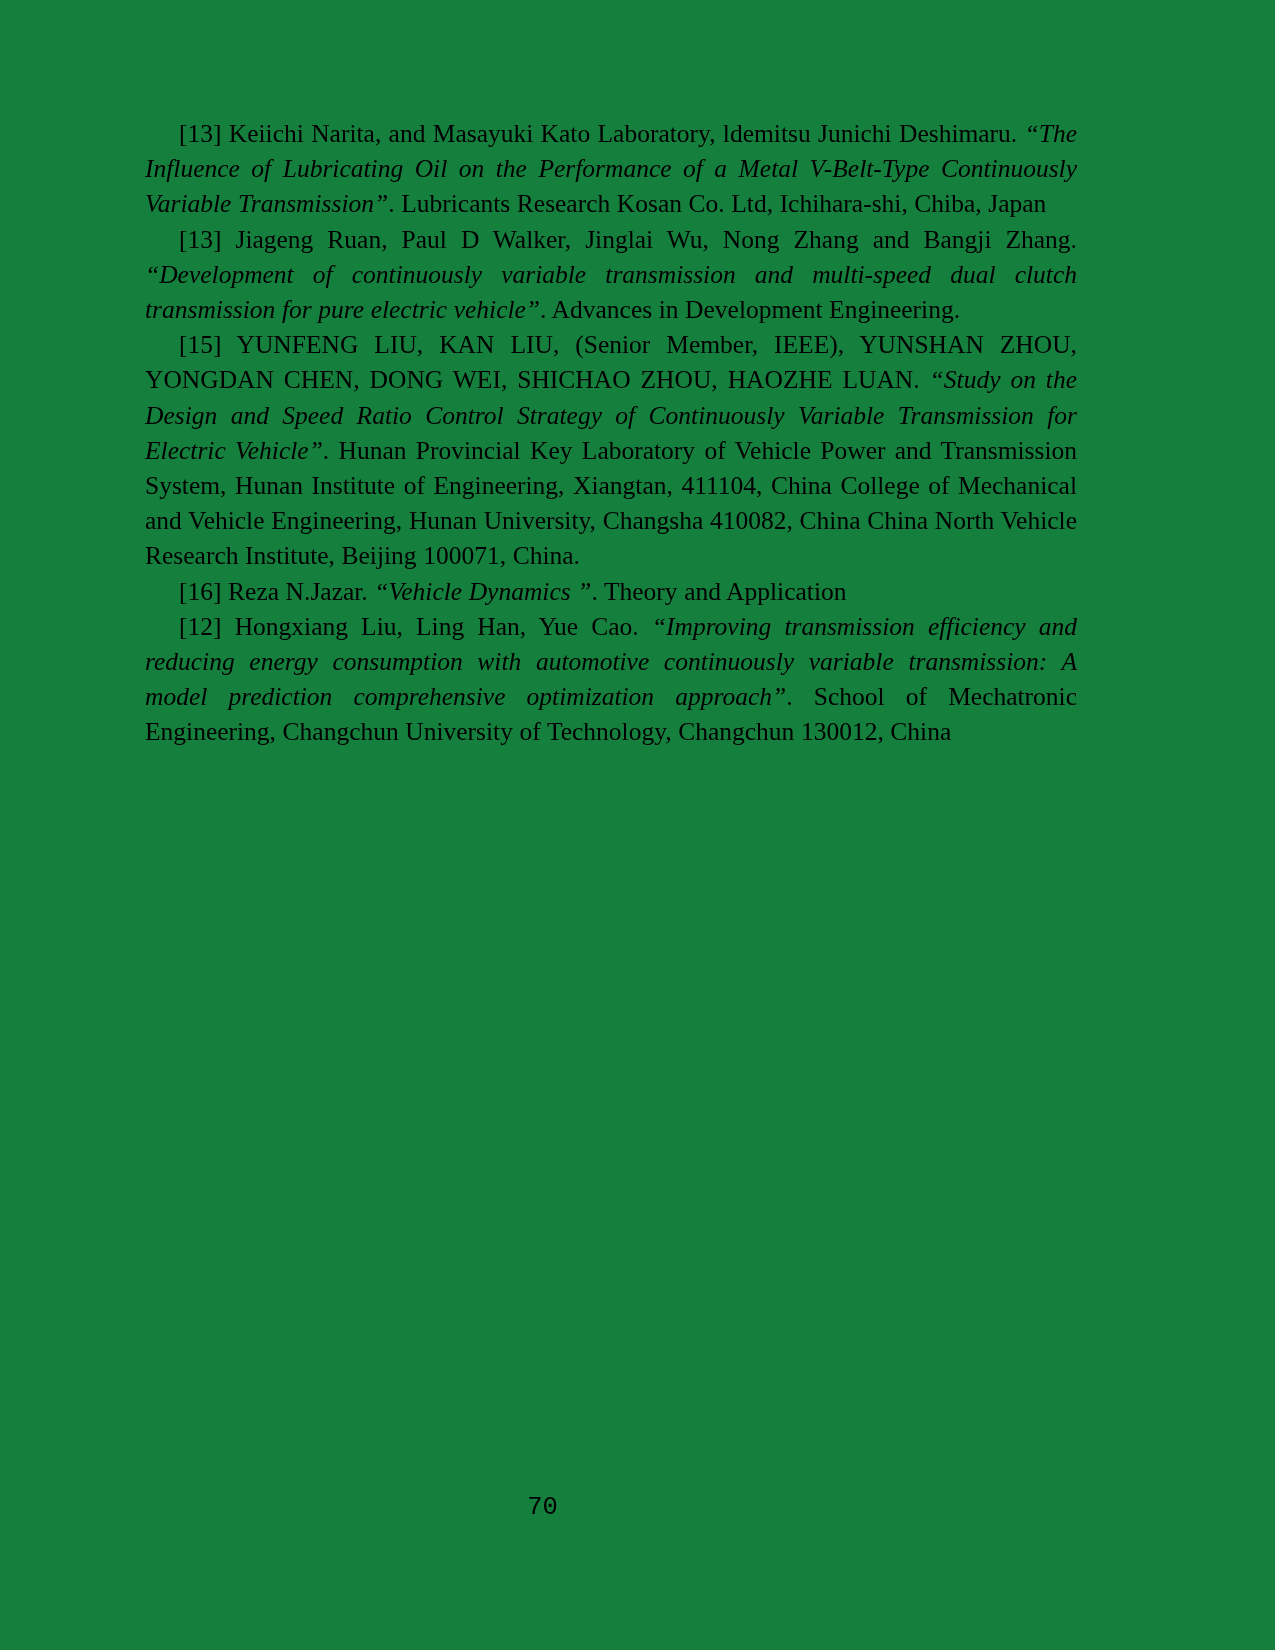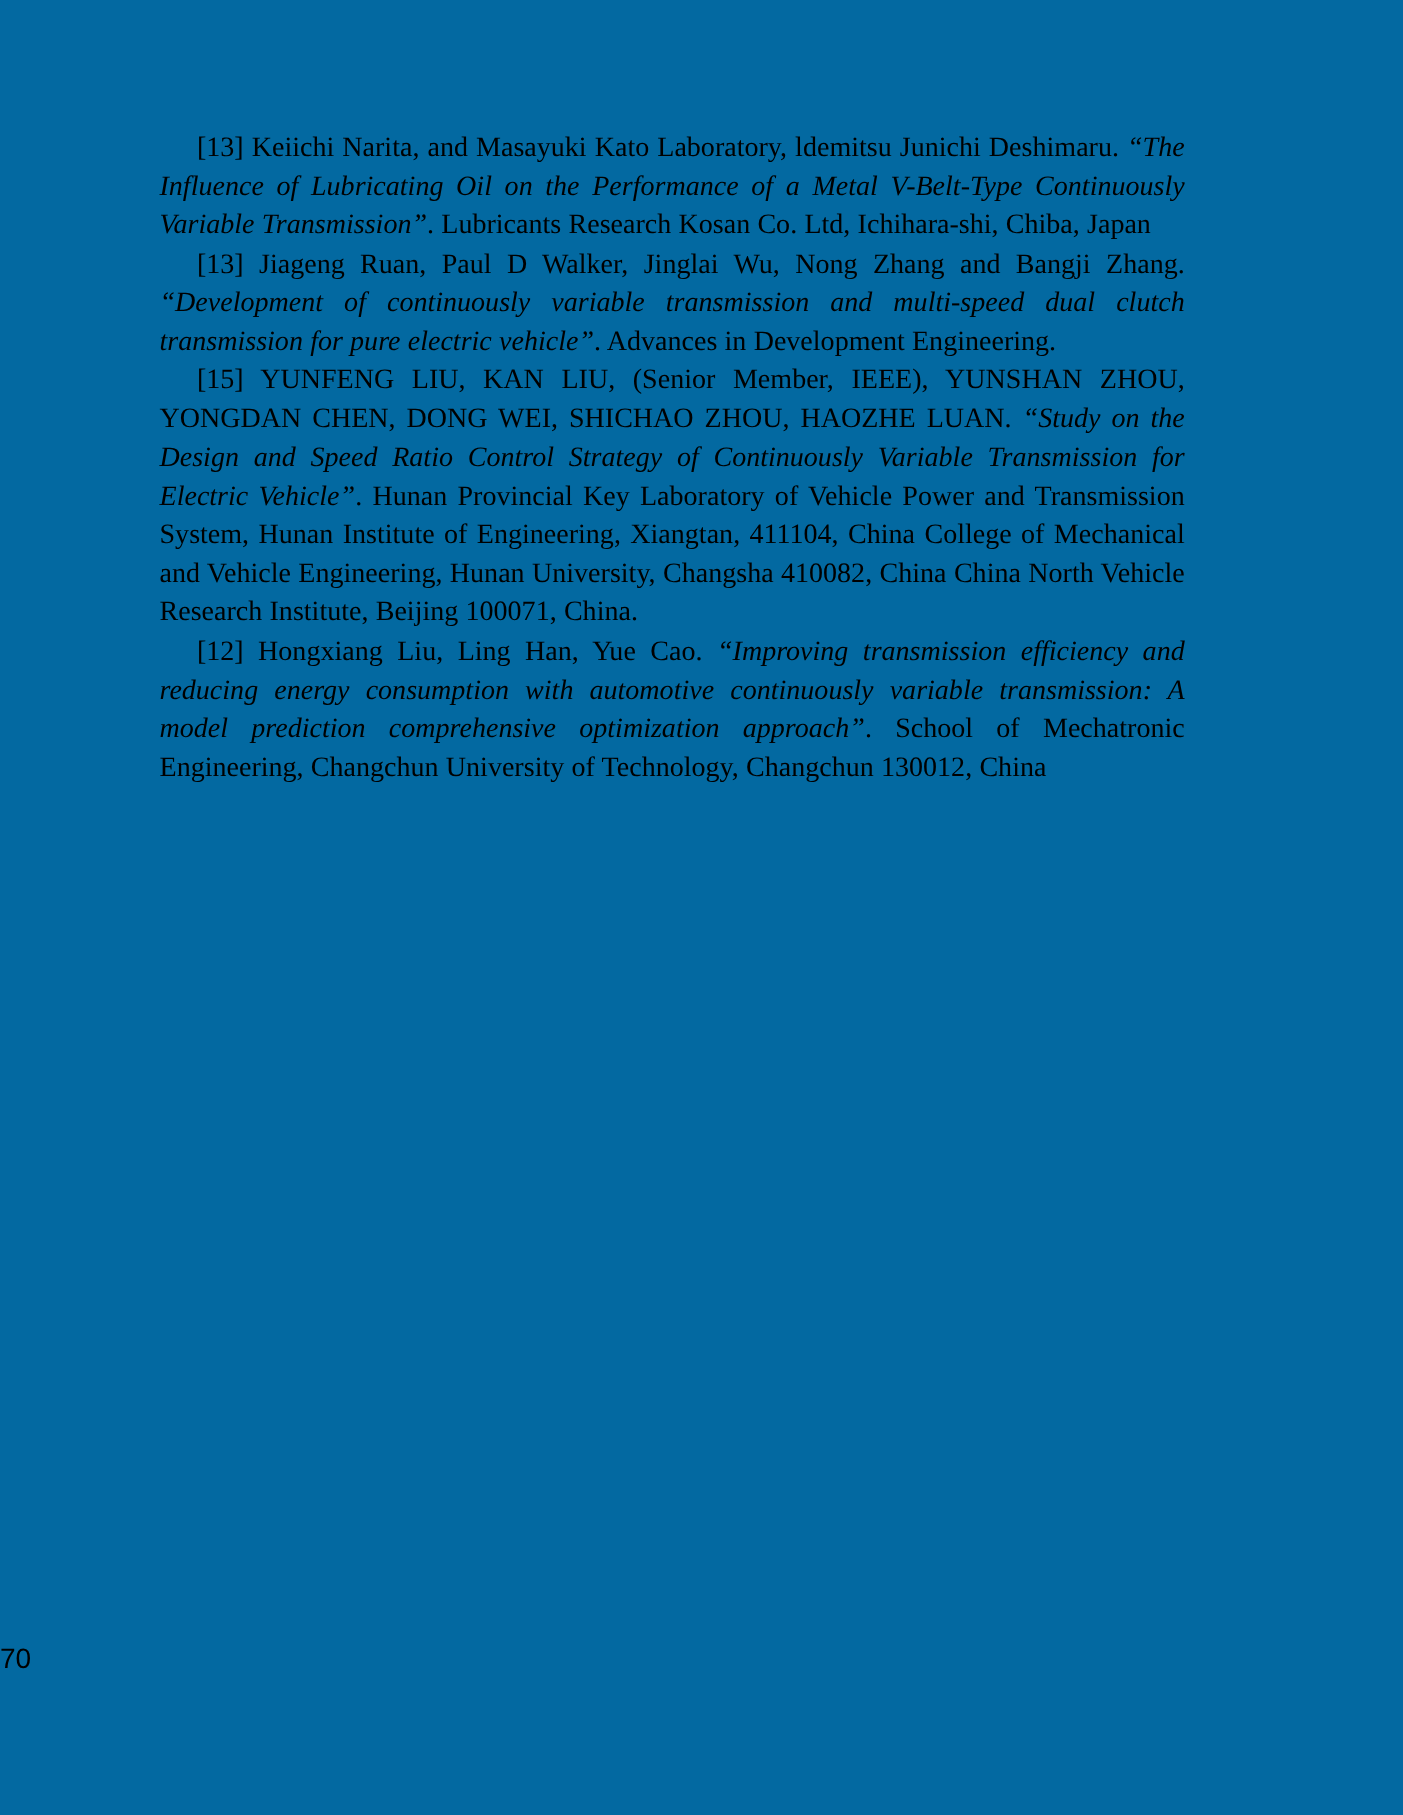--- a/index.html
+++ b/index.html
@@ -15,21 +15,21 @@
     font-family: "Liberation Serif", "DejaVu Serif", serif;
     color: #000000;
     overflow: hidden;
   }
   .page {
     position: absolute;
     top: 0;
     left: 0;
     width: 1275px;
     height: 1650px;
-    background: #0369a1;
+    background: #15803d;
   }
   .content {
     position: absolute;
     left: 145px;
     top: 116px;
     width: 932px;
   }
   .ref {
     font-size: 25.5px;
     line-height: 35.2px;
@@ -44,30 +44,31 @@
     margin-top: 0;
   }
   .it {
     font-style: italic;
   }
   .pagenum {
     position: absolute;
     left: 0;
     top: 1492px;
     width: 1085px;
-    text-align: left;
+    text-align: center;
     font-size: 25.5px;
     line-height: 32px;
-    font-family: Liberation Sans, sans-serif;
+    font-family: Liberation Mono, monospace;
   }
 </style>
 </head>
 <body>
 
 <div class="page">
   <div class="content" id="refs">
       <p class="ref"><span>[13] Keiichi Narita, and Masayuki Kato Laboratory, ldemitsu Junichi Deshimaru. </span><span class="it">“The Influence of Lubricating Oil on the Performance of a Metal V-Belt-Type Continuously Variable Transmission”</span><span>. Lubricants Research Kosan Co. Ltd, Ichihara-shi, Chiba, Japan</span></p>
       <p class="ref"><span>[13] Jiageng Ruan, Paul D Walker, Jinglai Wu, Nong Zhang and Bangji Zhang. </span><span class="it">“Development of continuously variable transmission and multi-speed dual clutch transmission for pure electric vehicle”</span><span>. Advances in Development Engineering.</span></p>
       <p class="ref"><span>[15] YUNFENG LIU, KAN LIU, (Senior Member, IEEE), YUNSHAN ZHOU, YONGDAN CHEN, DONG WEI, SHICHAO ZHOU, HAOZHE LUAN. </span><span class="it">“Study on the Design and Speed Ratio Control Strategy of Continuously Variable Transmission for Electric Vehicle”</span><span>. Hunan Provincial Key Laboratory of Vehicle Power and Transmission System, Hunan Institute of Engineering, Xiangtan, 411104, China College of Mechanical and Vehicle Engineering, Hunan University, Changsha 410082, China China North Vehicle Research Institute, Beijing 100071, China.</span></p>
+      <p class="ref"><span>[16] Reza N.Jazar. </span><span class="it">“Vehicle Dynamics ”</span><span>. Theory and Application</span></p>
       <p class="ref"><span>[12] Hongxiang Liu, Ling Han, Yue Cao. </span><span class="it">“Improving transmission efficiency and reducing energy consumption with automotive continuously variable transmission: A model prediction comprehensive optimization approach”</span><span>. School of Mechatronic Engineering, Changchun University of Technology, Changchun 130012, China</span></p>
     </div>
   <div class="pagenum">70</div>
 </div>
 
 </body></html>

